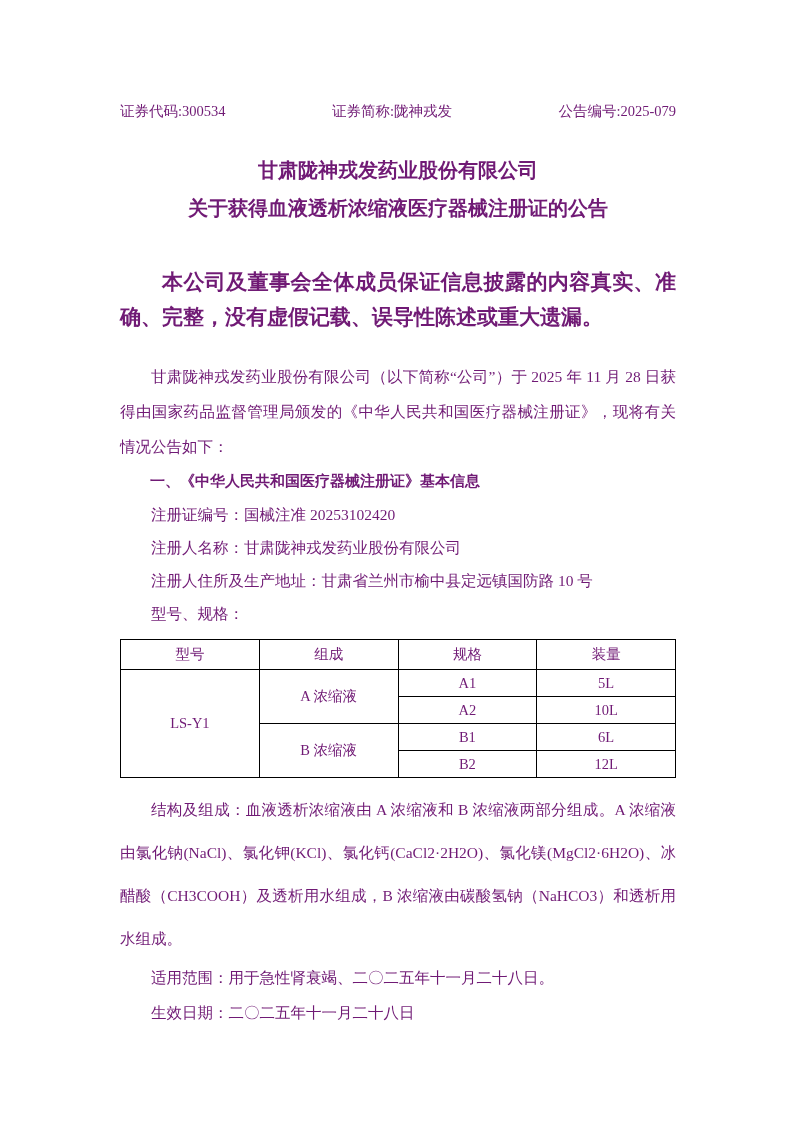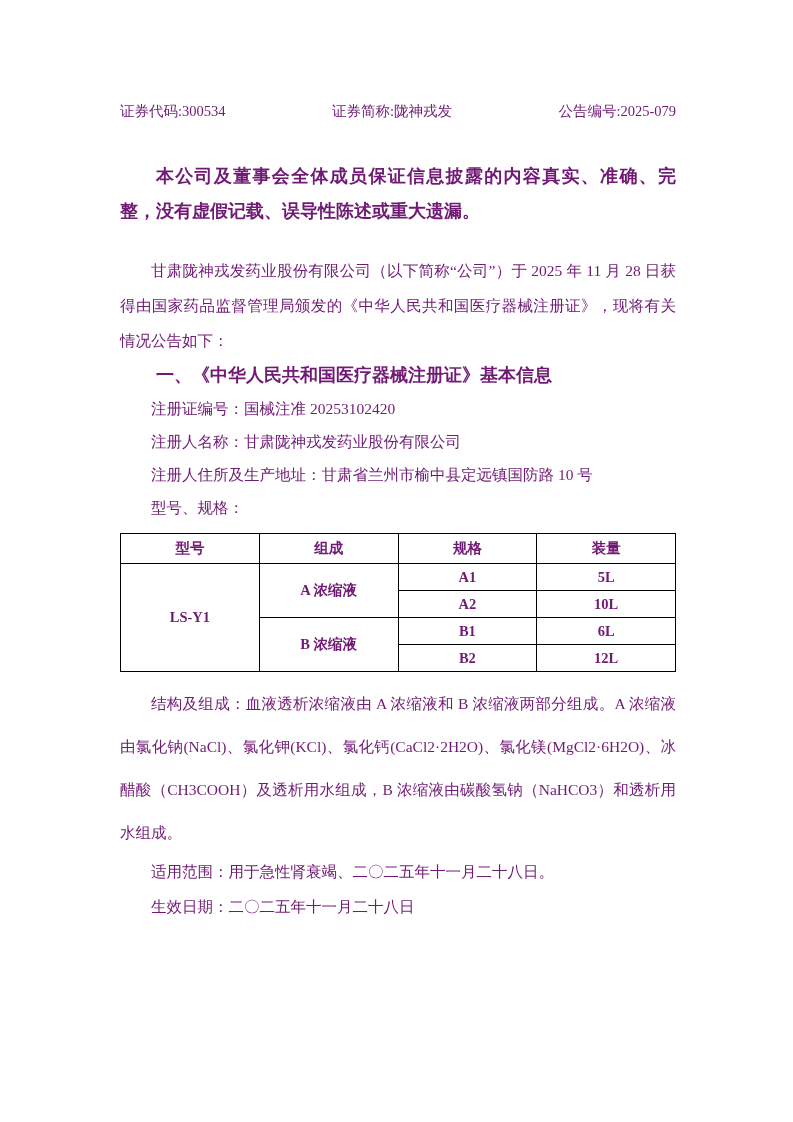--- a/index.html
+++ b/index.html
@@ -29,55 +29,55 @@
   .doc-title {
     margin-top: 30px;
     text-align: center;
     font-weight: bold;
     font-size: 20px;
     line-height: 38px;
   }
   .declaration {
     margin-top: 38px;
     font-weight: bold;
-    font-size: 18px;
+    font-size: 21px;
     line-height: 35px;
     text-indent: 2em;
     text-align: justify;
   }
   .intro {
     margin-top: 24px;
     font-size: 15.5px;
     line-height: 35px;
     text-indent: 2em;
     text-align: justify;
   }
   .section-heading {
     font-weight: bold;
-    font-size: 18px;
+    font-size: 15px;
     line-height: 34px;
     text-indent: 2em;
   }
   .info-line {
     font-size: 15.5px;
     line-height: 33px;
     text-indent: 2em;
   }
   .spec-table {
     width: 100%;
     border-collapse: collapse;
     margin: 9px 0 6px 0;
     font-size: 14.5px;
     table-layout: fixed;
   }
   .spec-table th, .spec-table td {
     border: 1px solid #000000;
     text-align: center;
     vertical-align: middle;
-    font-weight: bold;
+    font-weight: normal;
     height: 24px;
     padding: 1px 2px;
   }
   .spec-table th { height: 27px; }
   .body-paragraph {
     margin-top: 10px;
     font-size: 15.5px;
     line-height: 43px;
     text-indent: 2em;
     text-align: justify;
@@ -98,20 +98,24 @@
 <body>
 
 <div class="page">
 
   <div class="doc-header">
     <span>证券代码:300534</span>
     <span>证券简称:陇神戎发</span>
     <span>公告编号:2025-079</span>
   </div>
 
+  <div class="doc-title">
+    <div>甘肃陇神戎发药业股份有限公司</div>
+    <div>关于获得血液透析浓缩液医疗器械注册证的公告</div>
+  </div>
 
   <div class="declaration">本公司及董事会全体成员保证信息披露的内容真实、准确、完整，没有虚假记载、误导性陈述或重大遗漏。</div>
 
   <div class="intro">甘肃陇神戎发药业股份有限公司（以下简称“公司”）于 2025 年 11 月 28 日获得由国家药品监督管理局颁发的《中华人民共和国医疗器械注册证》，现将有关情况公告如下：</div>
 
   <div class="section-heading">一、《中华人民共和国医疗器械注册证》基本信息</div>
 
   <div class="info-line">注册证编号：国械注准 20253102420</div>
   <div class="info-line">注册人名称：甘肃陇神戎发药业股份有限公司</div>
   <div class="info-line">注册人住所及生产地址：甘肃省兰州市榆中县定远镇国防路 10 号</div>

